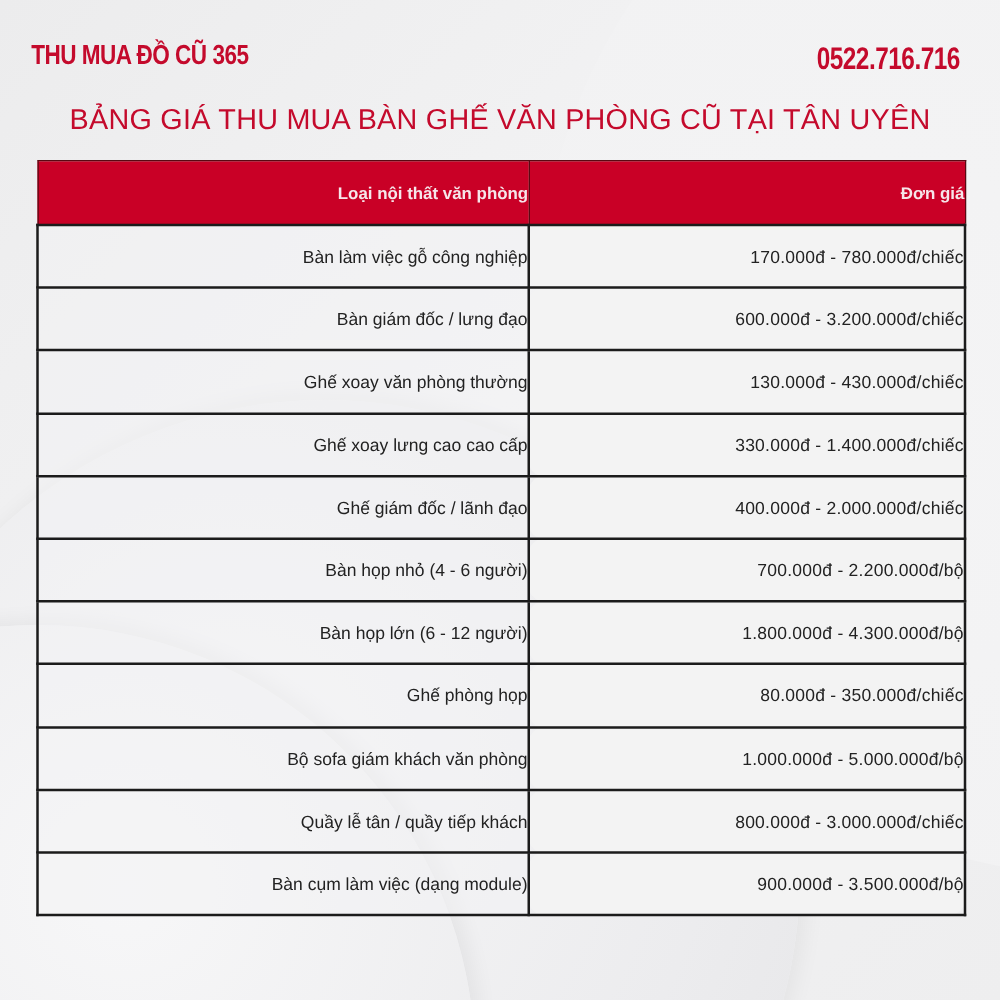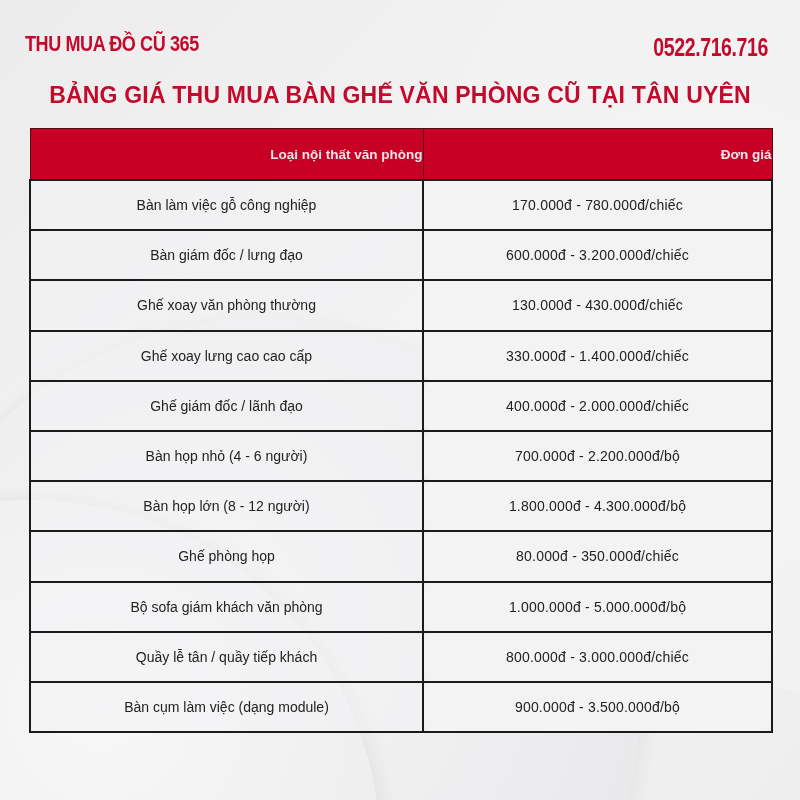--- a/index.html
+++ b/index.html
@@ -74,21 +74,21 @@
       transform-origin: right center;
     }
     .title {
       position: absolute;
       left: 0;
       right: 0;
       top: 82px;
       z-index: 2;
       text-align: center;
       color: #c40a2c;
-      font-weight: 700;
+      font-weight: 400;
       font-size: 23px;
       letter-spacing: 0.2px;
     }
 
     .table-wrap {
       position: absolute;
       left: 29px;
       top: 128px;
       width: 742px;
       z-index: 2;
@@ -106,21 +106,21 @@
       font-weight: 700;
       font-size: 13.5px;
       height: 50px;
       border: 1.5px solid #5a0812;
       text-align: right;
       padding: 0;
     }
     td {
       height: 48.2px;
       border: 2px solid #1b1b1b;
-      text-align: center;
+      text-align: right;
       font-size: 14px;
       color: #222;
       padding: 0;
       background: rgba(243,243,244,0.55);
     }
     td.price {
       background: #f3f3f3;
       letter-spacing: 0.2px;
       border-radius: 12px;
     }
@@ -169,21 +169,21 @@
       </tr>
       <tr>
         <td>Ghế giám đốc / lãnh đạo</td>
         <td class="price">400.000đ - 2.000.000đ/chiếc</td>
       </tr>
       <tr>
         <td>Bàn họp nhỏ (4 - 6 người)</td>
         <td class="price">700.000đ - 2.200.000đ/bộ</td>
       </tr>
       <tr>
-        <td>Bàn họp lớn (8 - 12 người)</td>
+        <td>Bàn họp lớn (6 - 12 người)</td>
         <td class="price">1.800.000đ - 4.300.000đ/bộ</td>
       </tr>
       <tr>
         <td>Ghế phòng họp</td>
         <td class="price">80.000đ - 350.000đ/chiếc</td>
       </tr>
       <tr>
         <td>Bộ sofa giám khách văn phòng</td>
         <td class="price">1.000.000đ - 5.000.000đ/bộ</td>
       </tr>

